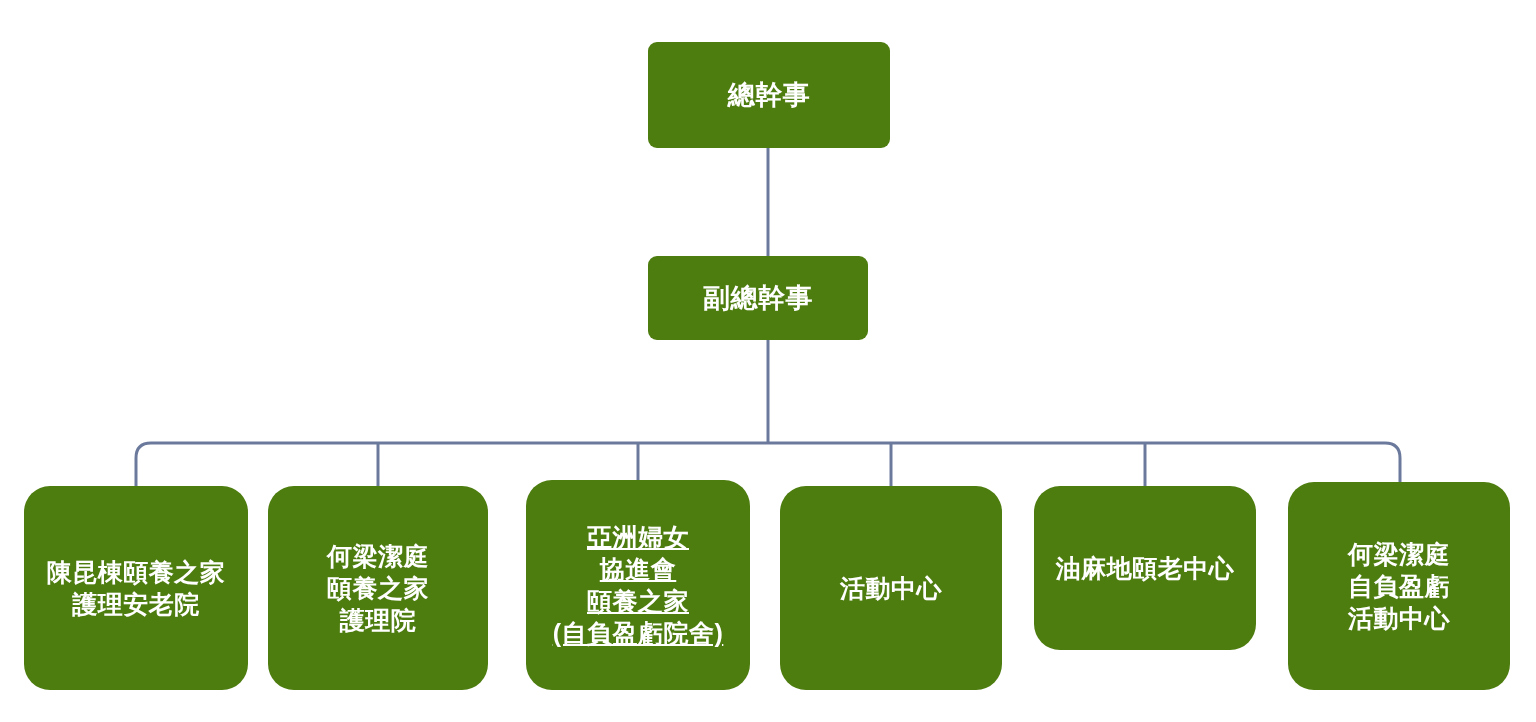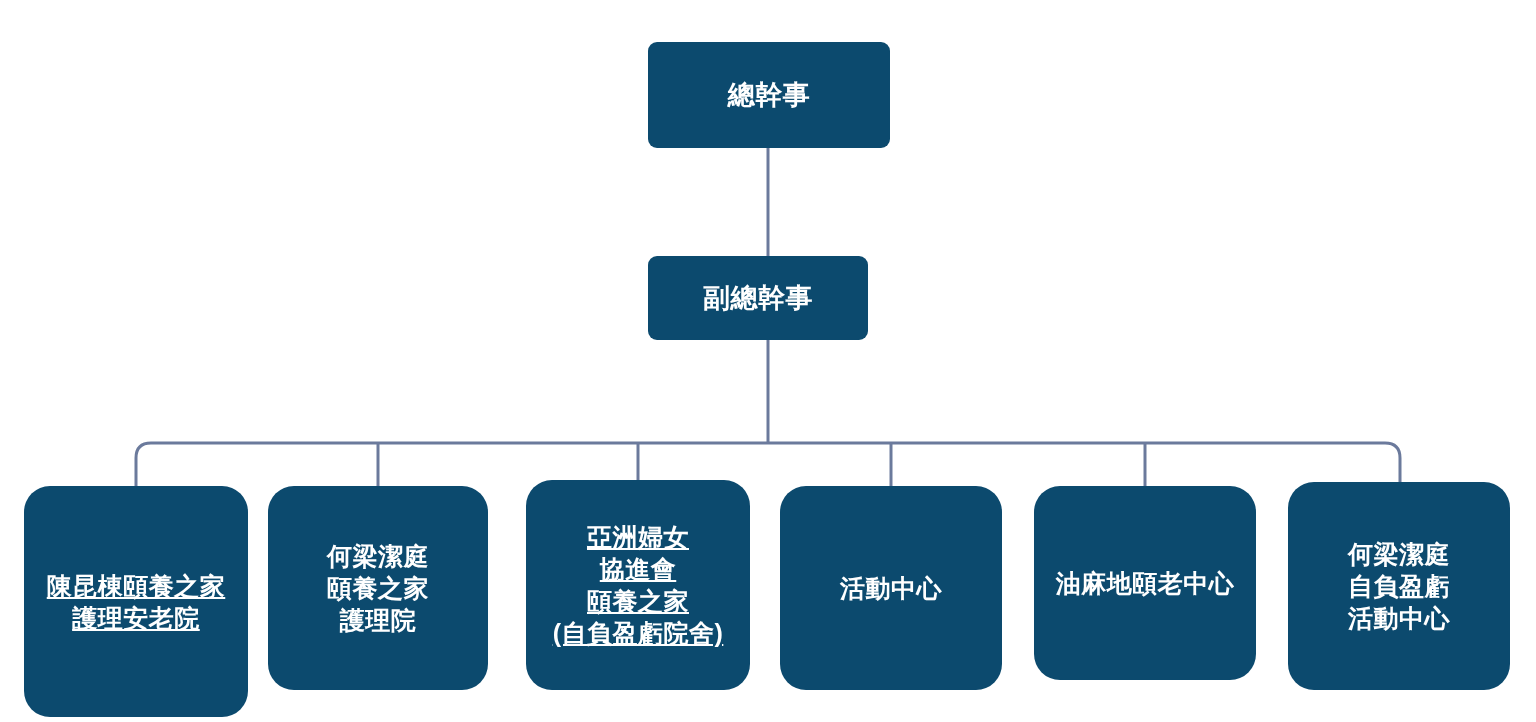--- a/index.html
+++ b/index.html
@@ -31,21 +31,21 @@
     box-sizing: border-box;
     display: flex;
     align-items: center;
     justify-content: center;
     text-align: center;
     color: #ffffff;
     font-weight: bold;
     line-height: 1.28;
     letter-spacing: 0.5px;
     white-space: pre-line;
-    background: #0c4a6e;
+    background: #4d7c0f;
   }
   .node-level1 {
     border-radius: 9px;
     font-size: 27px;
   }
   .node-level2 {
     border-radius: 9px;
     font-size: 27px;
   }
   .node-level3 {
@@ -80,21 +80,21 @@
   </svg>
 
   <div class="node node-level1" style="left:648px; top:42px; width:242px; height:106px;">
     <span class="node-label">總幹事</span>
   </div>
 
   <div class="node node-level2" style="left:648px; top:256px; width:220px; height:84px;">
     <span class="node-label">副總幹事</span>
   </div>
 
-  <div class="node node-level3" style="left:24px; top:486px; width:224px; height:231px;text-decoration:underline;">
+  <div class="node node-level3" style="left:24px; top:486px; width:224px; height:204px;">
     <span class="node-label">陳昆棟頤養之家
 護理安老院</span>
   </div>
 
   <div class="node node-level3" style="left:268px; top:486px; width:220px; height:204px;">
     <span class="node-label">何梁潔庭
 頤養之家
 護理院</span>
   </div>
 
@@ -102,21 +102,21 @@
     <span class="node-label">亞洲婦女
 協進會
 頤養之家
 (自負盈虧院舍)</span>
   </div>
 
   <div class="node node-level3" style="left:780px; top:486px; width:222px; height:204px;">
     <span class="node-label">活動中心</span>
   </div>
 
-  <div class="node node-level3" style="left:1034px; top:486px; width:222px; height:194px;justify-content:center;">
+  <div class="node node-level3" style="left:1034px; top:486px; width:222px; height:164px;justify-content:center;">
     <span class="node-label">油麻地頤老中心</span>
   </div>
 
   <div class="node node-level3" style="left:1288px; top:482px; width:222px; height:208px;">
     <span class="node-label">何梁潔庭
 自負盈虧
 活動中心</span>
   </div>
 
 </div>

